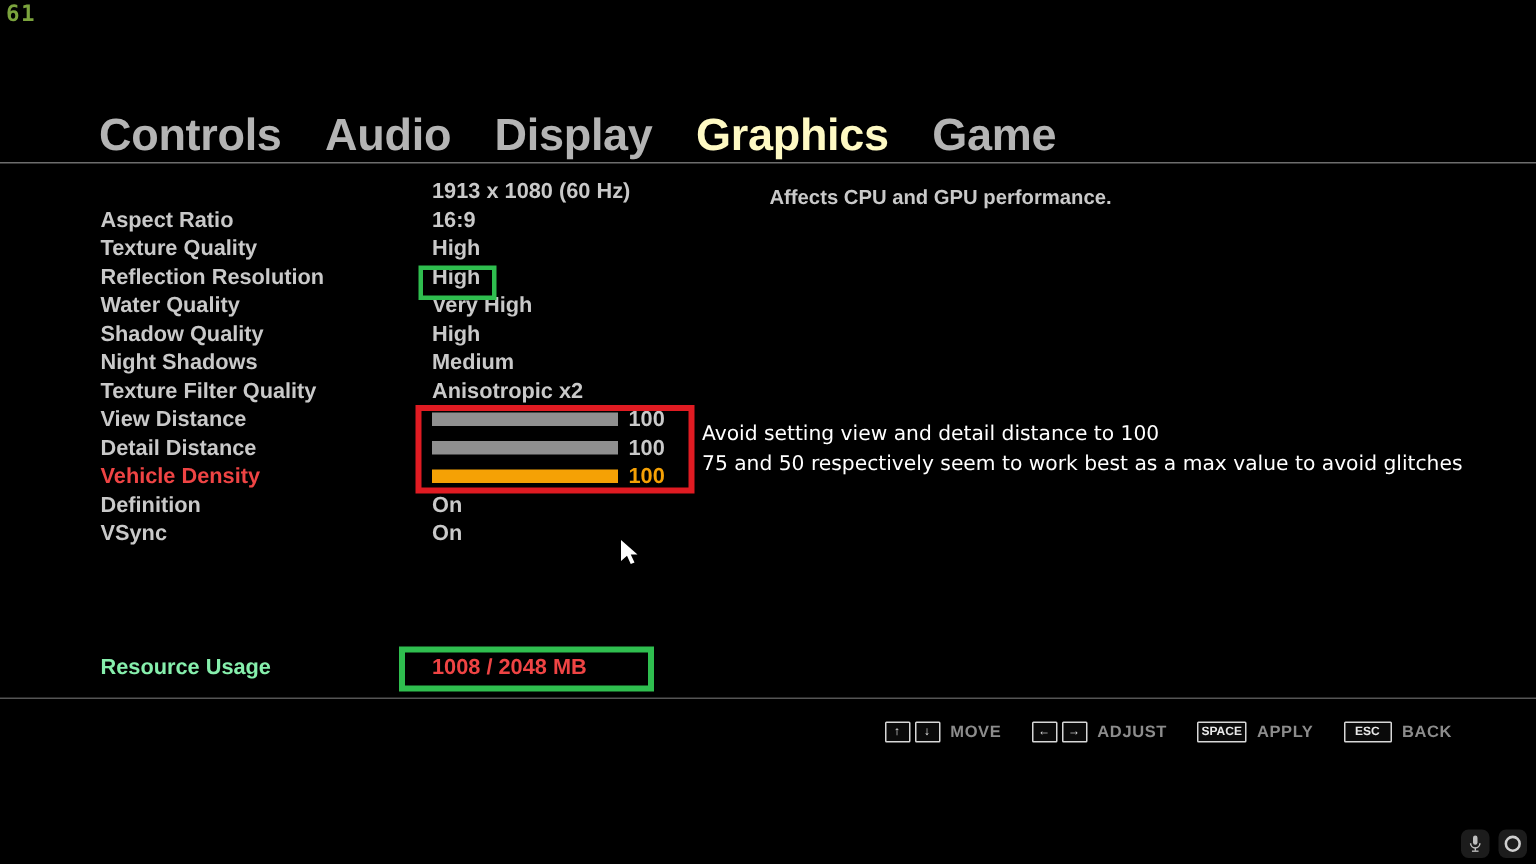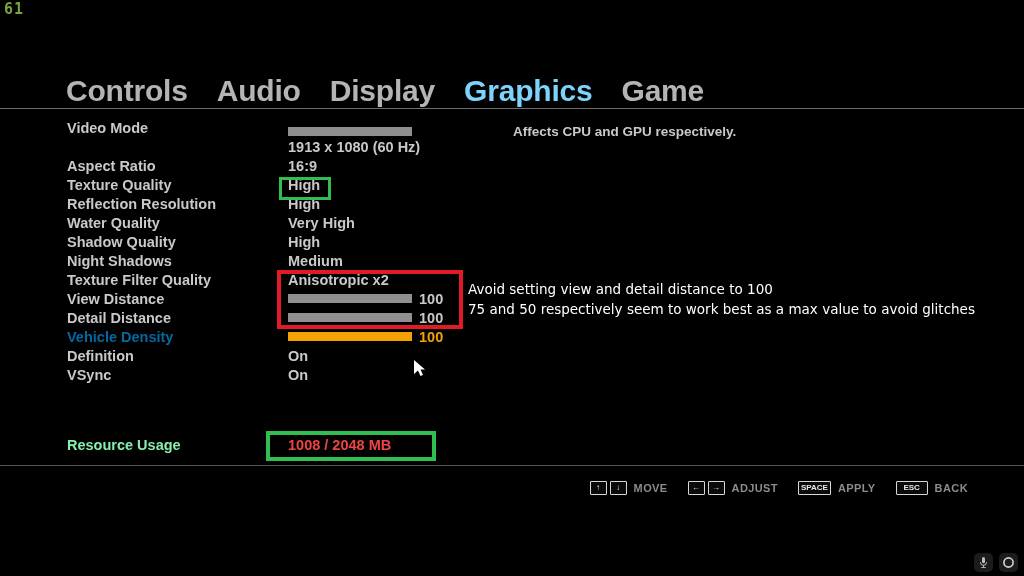--- a/index.html
+++ b/index.html
@@ -48,21 +48,21 @@
     box-sizing: border-box;
   }
   .tab {
     font-size: 30px;
     font-weight: bold;
     color: #b4b4b4;
     margin-right: 29px;
     letter-spacing: -0.2px;
     white-space: nowrap;
   }
-  .tab.active { color: #7dd3fc; margin-top: 27px; }
+  .tab.active { color: #fef9c3; margin-top: 27px; }
 
   .hline {
     position: absolute;
     left: 0;
     width: 1024px;
     height: 1px;
     background: #6d6d6d;
   }
   #hline-top { top: 108px; }
   #hline-bottom { top: 465px; background: #555; }
@@ -81,21 +81,21 @@
     align-items: center;
   }
   .row .label {
     position: absolute;
     left: 67px;
     font-size: 14.5px;
     font-weight: bold;
     color: #c9c9c9;
     white-space: nowrap;
   }
-  .row.selected .label { color: #0369a1; }
+  .row.selected .label { color: #ef4444; }
   .row .value {
     position: absolute;
     left: 288px;
     font-size: 14.5px;
     font-weight: bold;
     color: #c9c9c9;
     white-space: nowrap;
   }
 
   
@@ -281,27 +281,23 @@
   <div id="tabbar">
       <div class="tab">Controls</div>
       <div class="tab">Audio</div>
       <div class="tab">Display</div>
       <div class="tab active">Graphics</div>
       <div class="tab">Game</div>
     </div>
 
   <div class="hline" id="hline-top"></div>
 
-  <div id="desc">Affects CPU and GPU respectively.</div>
+  <div id="desc">Affects CPU and GPU performance.</div>
 
   <div id="settings">
-      <div class="row">
-        <div class="label">Video Mode</div>
-        <div id="videomode-bar"></div>
-      </div>
       <div class="row">
         <div class="value">1913 x 1080 (60 Hz)</div>
       </div>
       <div class="row">
         <div class="label">Aspect Ratio</div>
         <div class="value">16:9</div>
       </div>
       <div class="row">
         <div class="label">Texture Quality</div>
         <div class="value">High</div>

